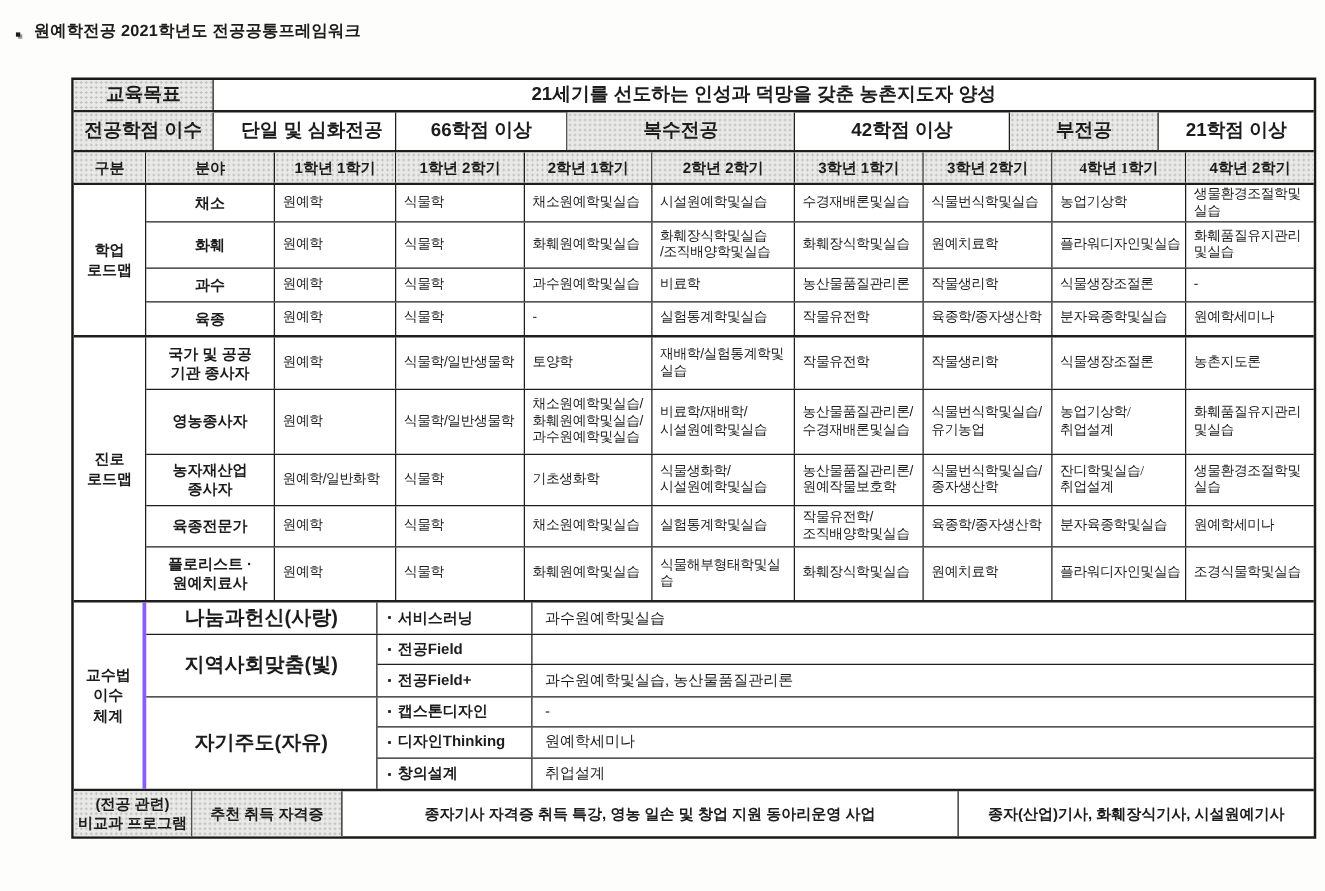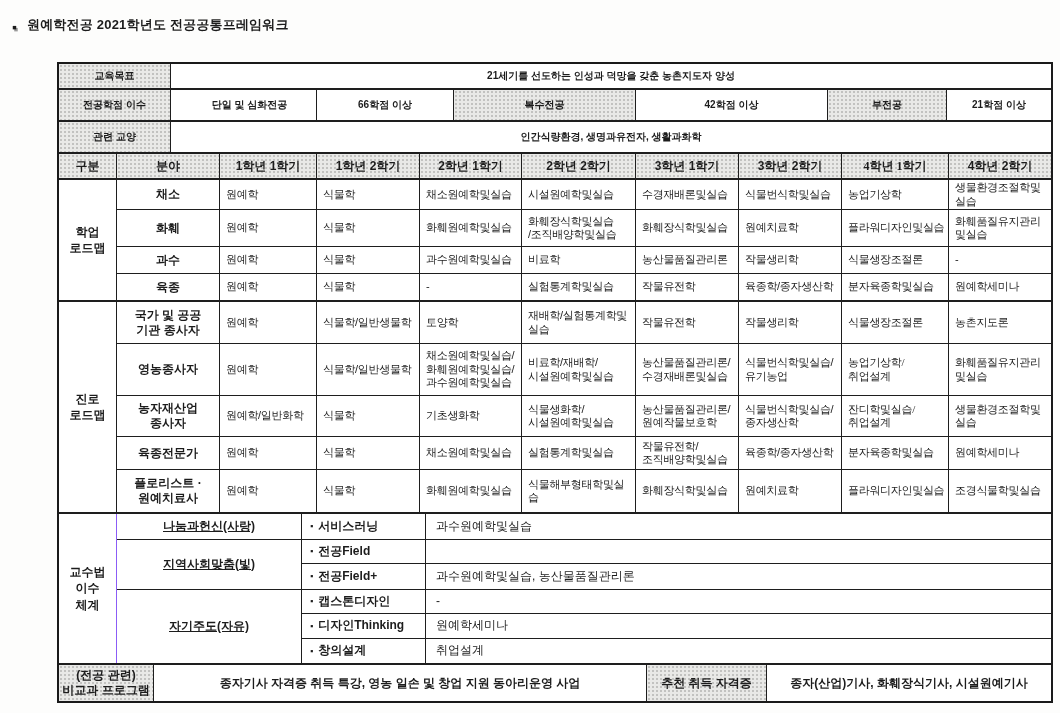--- a/index.html
+++ b/index.html
@@ -16,51 +16,51 @@
   .row.bb2 { border-bottom-width:2px; }
   .cell { border-right:1px solid #1e1e1e; display:flex; align-items:center; justify-content:center;
           text-align:center; white-space:pre-line; line-height:1.22; overflow:hidden; }
   .cell:last-child { border-right:none; }
   .shade { background-color:#e9e9e7; background-image:radial-gradient(#c2c2c0 0.8px, rgba(0,0,0,0) 0.9px); background-size:4px 4px; }
   .b { font-weight:700; }
   .left { justify-content:flex-start; text-align:left; padding-left:6px; padding-right:3px; }
 
   
   .rA1 { height:26px; } .rA2 { height:32px; } .rA3 { height:32px; }
-  .rA1 .cell, .rA2 .cell, .rA3 .cell { font-size:10px; }
+  .rA1 .cell, .rA2 .cell, .rA3 .cell { font-size:15px; }
   .wL  { width:112px; }
   .wA0 { width:146px;padding-left:12px; } .wA1 { width:137px; } .wA2 { width:182px; }
-  .wA3 { width:192px; } .wA4 { width:119px; } .wA5 { flex:1; }
+  .wA3 { width:172px; } .wA4 { width:119px; } .wA5 { flex:1; }
   .grow { flex:1; }
 
   
   .rHead { height:26px; }
   .rHead .cell { font-size:12px; font-weight:700; }
   .wG { width:58px; } .wF { width:103px; }
   .w0 { width:97px; } .w1 { width:103px; } .w2 { width:102px; } .w3 { width:114px; }
   .w4 { width:103px; } .w5 { width:103px; } .w6 { width:107px;font-family:Liberation Serif, serif; } .w7 { flex:1; }
   .sec { display:flex; border-bottom:2px solid #1e1e1e; }
   .secname { width:58px; border-right:1px solid #1e1e1e; display:flex; align-items:center; justify-content:center;
              text-align:center; white-space:pre-line; font-size:12px; font-weight:700; line-height:1.35; }
   .secbody { flex:1; display:flex; flex-direction:column;justify-content:space-between; }
   .secbody .row:last-child { border-bottom:none; }
   .field { font-size:12px; font-weight:700; }
   .course { font-size:11px; letter-spacing:-0.3px; }
   .h30{height:30px} .h37{height:37px} .h27{height:27px} .h26{height:26px}
   .h42{height:42px} .h52{height:52px} .h41{height:41px} .h33{height:33px}
 
   
   .ped { display:flex; border-bottom:2px solid #1e1e1e; }
-  .pedname { width:58px; border-right:1px solid #8b5cf6; display:flex; align-items:center; justify-content:center;
+  .pedname { width:58px; border-right:3px solid #8b5cf6; display:flex; align-items:center; justify-content:center;
              text-align:center; white-space:pre-line; font-size:12px; font-weight:700; line-height:1.35; }
   .pedbody { flex:1; display:flex; flex-direction:column; }
   .group { display:flex; border-bottom:1px solid #1e1e1e; }
   .pedbody .group:last-child { border-bottom:none; }
   .glabel { width:185px; border-right:1px solid #1e1e1e; display:flex; align-items:center; justify-content:center;
-            font-size:12px; font-weight:700;text-decoration:underline; }
+            font-size:16px; font-weight:700; }
   .gitems { flex:1; display:flex; flex-direction:column; }
   .item { display:flex; border-bottom:1px solid #1e1e1e; height:24.5px; }
   .gitems .item:last-child { border-bottom:none; }
   .method { width:124px; border-right:1px solid #1e1e1e; display:flex; align-items:center;
             font-size:12px; font-weight:700; padding-left:8px; gap:5px; overflow:hidden; }
   .method .bullet { font-size:9px; }
   .ivalue { flex:1; display:flex; align-items:center; font-size:12px; padding-left:10px; }
 
   
   .rBot { height:36px; border-bottom:none; }
@@ -84,24 +84,20 @@
       <div class="cell grow b">21세기를 선도하는 인성과 덕망을 갖춘 농촌지도자 양성</div>
     </div>
     <div class="row rA2 bb2">
       <div class="cell wL shade b">전공학점 이수</div>
       <div class="cell wA0 b">단일 및 심화전공</div>
       <div class="cell wA1 b">66학점 이상</div>
       <div class="cell wA2 shade b">복수전공</div>
       <div class="cell wA3 b">42학점 이상</div>
       <div class="cell wA4 shade b">부전공</div>
       <div class="cell wA5 b">21학점 이상</div>
-    </div>
-    <div class="row rA3 bb2">
-      <div class="cell wL shade b">관련 교양</div>
-      <div class="cell grow b">인간식량환경, 생명과유전자, 생활과화학</div>
     </div>
 
     <div class="row rHead bb2">
       <div class="cell wG shade">구분</div>
       <div class="cell wF shade">분야</div>
       <div class="cell w0 shade">1학년 1학기</div>
       <div class="cell w1 shade">1학년 2학기</div>
       <div class="cell w2 shade">2학년 1학기</div>
       <div class="cell w3 shade">2학년 2학기</div>
       <div class="cell w4 shade">3학년 1학기</div>
@@ -298,19 +294,19 @@
               <div class="ivalue">취업설계</div>
             </div>
           </div>
         </div>
       </div>
     </div>
 
     <div class="row rBot">
       <div class="cell wB0 shade">(전공 관련)
 비교과 프로그램</div>
+      <div class="cell wB2 shade">추천 취득 자격증</div>
       <div class="cell wB1">종자기사 자격증 취득 특강, 영농 일손 및 창업 지원 동아리운영 사업</div>
-      <div class="cell wB2 shade">추천 취득 자격증</div>
       <div class="cell wB3">종자(산업)기사, 화훼장식기사, 시설원예기사</div>
     </div>
 
   </div>
 </div>
 
 </body></html>

